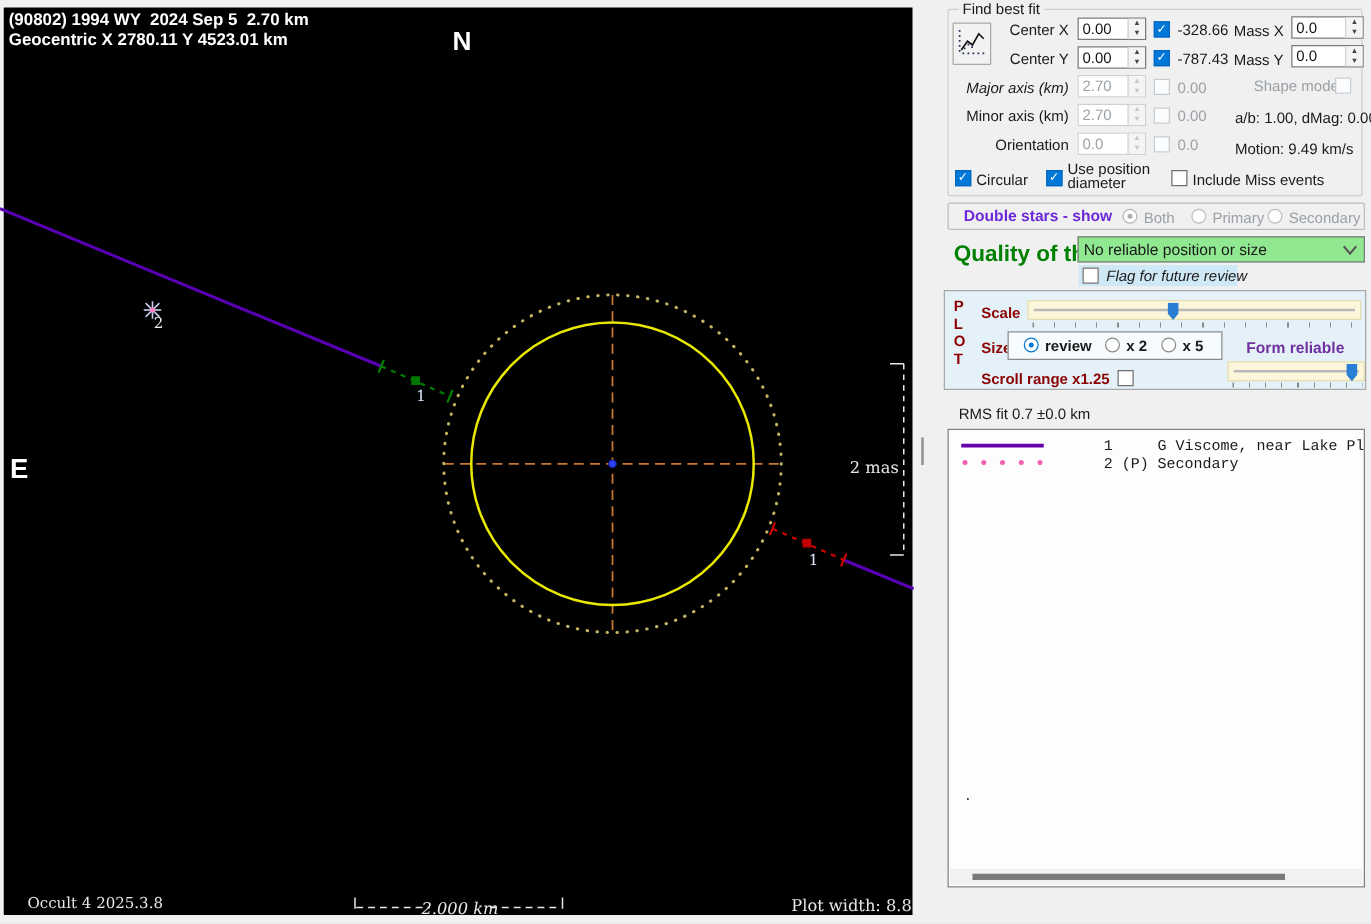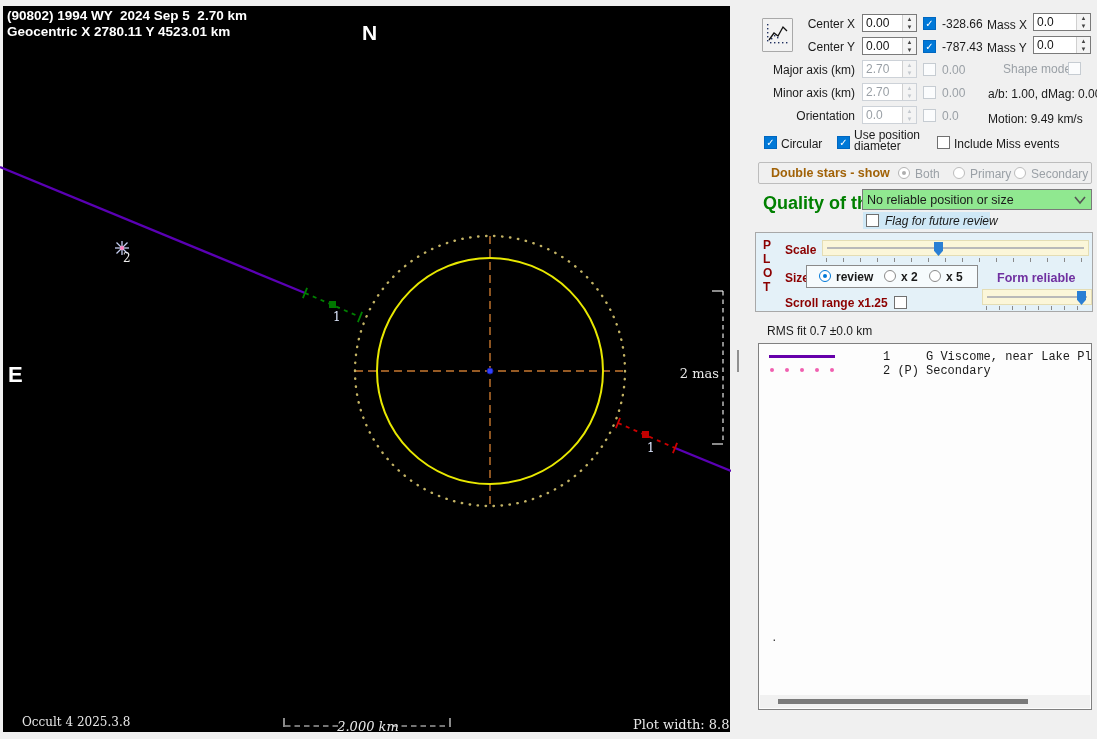--- a/index.html
+++ b/index.html
@@ -127,20 +127,23 @@
     <text x="368" y="731" text-anchor="middle" fill="#e8e8e8" font-family="DejaVu Serif,serif" font-size="13" font-style="italic">2.000 km</text>
 
     <text x="22" y="726" fill="#e8e8e8" font-family="DejaVu Serif,serif" font-size="12">Occult 4 2025.3.8</text>
     <text x="633" y="729" fill="#e8e8e8" font-family="DejaVu Serif,serif" font-size="13">Plot width: 8.8 km</text>
   </svg>
 
   <div id="panel">
 
     <div class="abs" style="left:6px;top:350px;width:2px;height:22px;background:#909090;"></div>
 
+    <div class="groupbox" style="left:27px;top:7px;width:332px;height:150px;">
+      <span class="gb-label">Find best fit</span>
+    </div>
 
     <button class="abs" style="left:31px;top:18px;width:31px;height:34px;background:#f2f2f2;border:1px solid #a9a9a9;border-radius:1px;">
       <svg width="25" height="26" viewBox="0 0 25 26">
         <g fill="#203060">
           <rect x="2" y="3" width="1.4" height="1.4"></rect>
             <rect x="2" y="7" width="1.4" height="1.4"></rect>
             <rect x="2" y="11" width="1.4" height="1.4"></rect>
             <rect x="2" y="15" width="1.4" height="1.4"></rect>
             <rect x="2" y="19" width="1.4" height="1.4"></rect>
           <rect x="5" y="21" width="1.4" height="1.4"></rect>
@@ -187,21 +190,21 @@
     <div class="lbl" style="left:211px;top:40px;">-787.43</div>
     <div class="lbl" style="left:256px;top:41px;">Mass Y</div>
     <div class="spin" style="left:302px;top:36px;width:58px;">
       <input value="0.0" style="">
       <div class="btns">
           <span>▲</span>
           <span>▼</span>
         </div>
     </div>
 
-    <div class="lbl rlbl" style="left:40px;top:63px;width:84px;">Major axis (km)</div>
+    <div class="lbl rlbl" style="left:40px;top:63px;width:84px;font-style:italic;">Major axis (km)</div>
     <div class="spin dis" style="left:131px;top:60px;">
       <input value="2.70" style="">
       <div class="btns">
           <span>▲</span>
           <span>▼</span>
         </div>
     </div>
     <span class="cb dis" style="left:192px;top:63px;"></span>
     <div class="lbl gray" style="left:211px;top:63px;">0.00</div>
     <div class="lbl gray" style="left:272px;top:62px;">Shape model</div>
@@ -232,21 +235,21 @@
     <div class="lbl" style="left:257px;top:112px;">Motion: 9.49 km/s</div>
 
     <span class="cb checked" style="left:33px;top:136px;">✓</span>
     <div class="lbl" style="left:50px;top:137px;">Circular</div>
     <span class="cb checked" style="left:106px;top:136px;">✓</span>
     <div class="lbl" style="left:123px;top:130px;width:76px;white-space:normal;line-height:11px;font-size:12px;">Use position diameter</div>
     <span class="cb" style="left:206px;top:136px;"></span>
     <div class="lbl" style="left:223px;top:137px;">Include Miss events</div>
 
     <div class="groupbox" style="left:27px;top:162px;width:334px;height:22px;border-color:#bdbdbd;">
-      <div class="lbl" style="left:12px;top:3px;font-weight:bold;color:#a16207;font-size:12.5px;">Double stars - show</div>
+      <div class="lbl" style="left:12px;top:3px;font-weight:bold;color:#6d28d9;font-size:12.5px;">Double stars - show</div>
       <span class="radio dis-sel" style="left:139px;top:4px;"></span>
       <div class="lbl gray" style="left:156px;top:4px;">Both</div>
       <span class="radio dis" style="left:194px;top:4px;"></span>
       <div class="lbl gray" style="left:211px;top:4px;">Primary</div>
       <span class="radio dis" style="left:255px;top:4px;"></span>
       <div class="lbl gray" style="left:272px;top:4px;">Secondary</div>
     </div>
 
     <div class="lbl" style="left:32px;top:193px;font-weight:bold;color:#008000;font-size:18px;">Quality of the fit</div>
     <div class="abs" style="left:131px;top:189px;width:230px;height:21px;background:#90e890;border:1px solid #7a7a7a;display:flex;align-items:center;">

